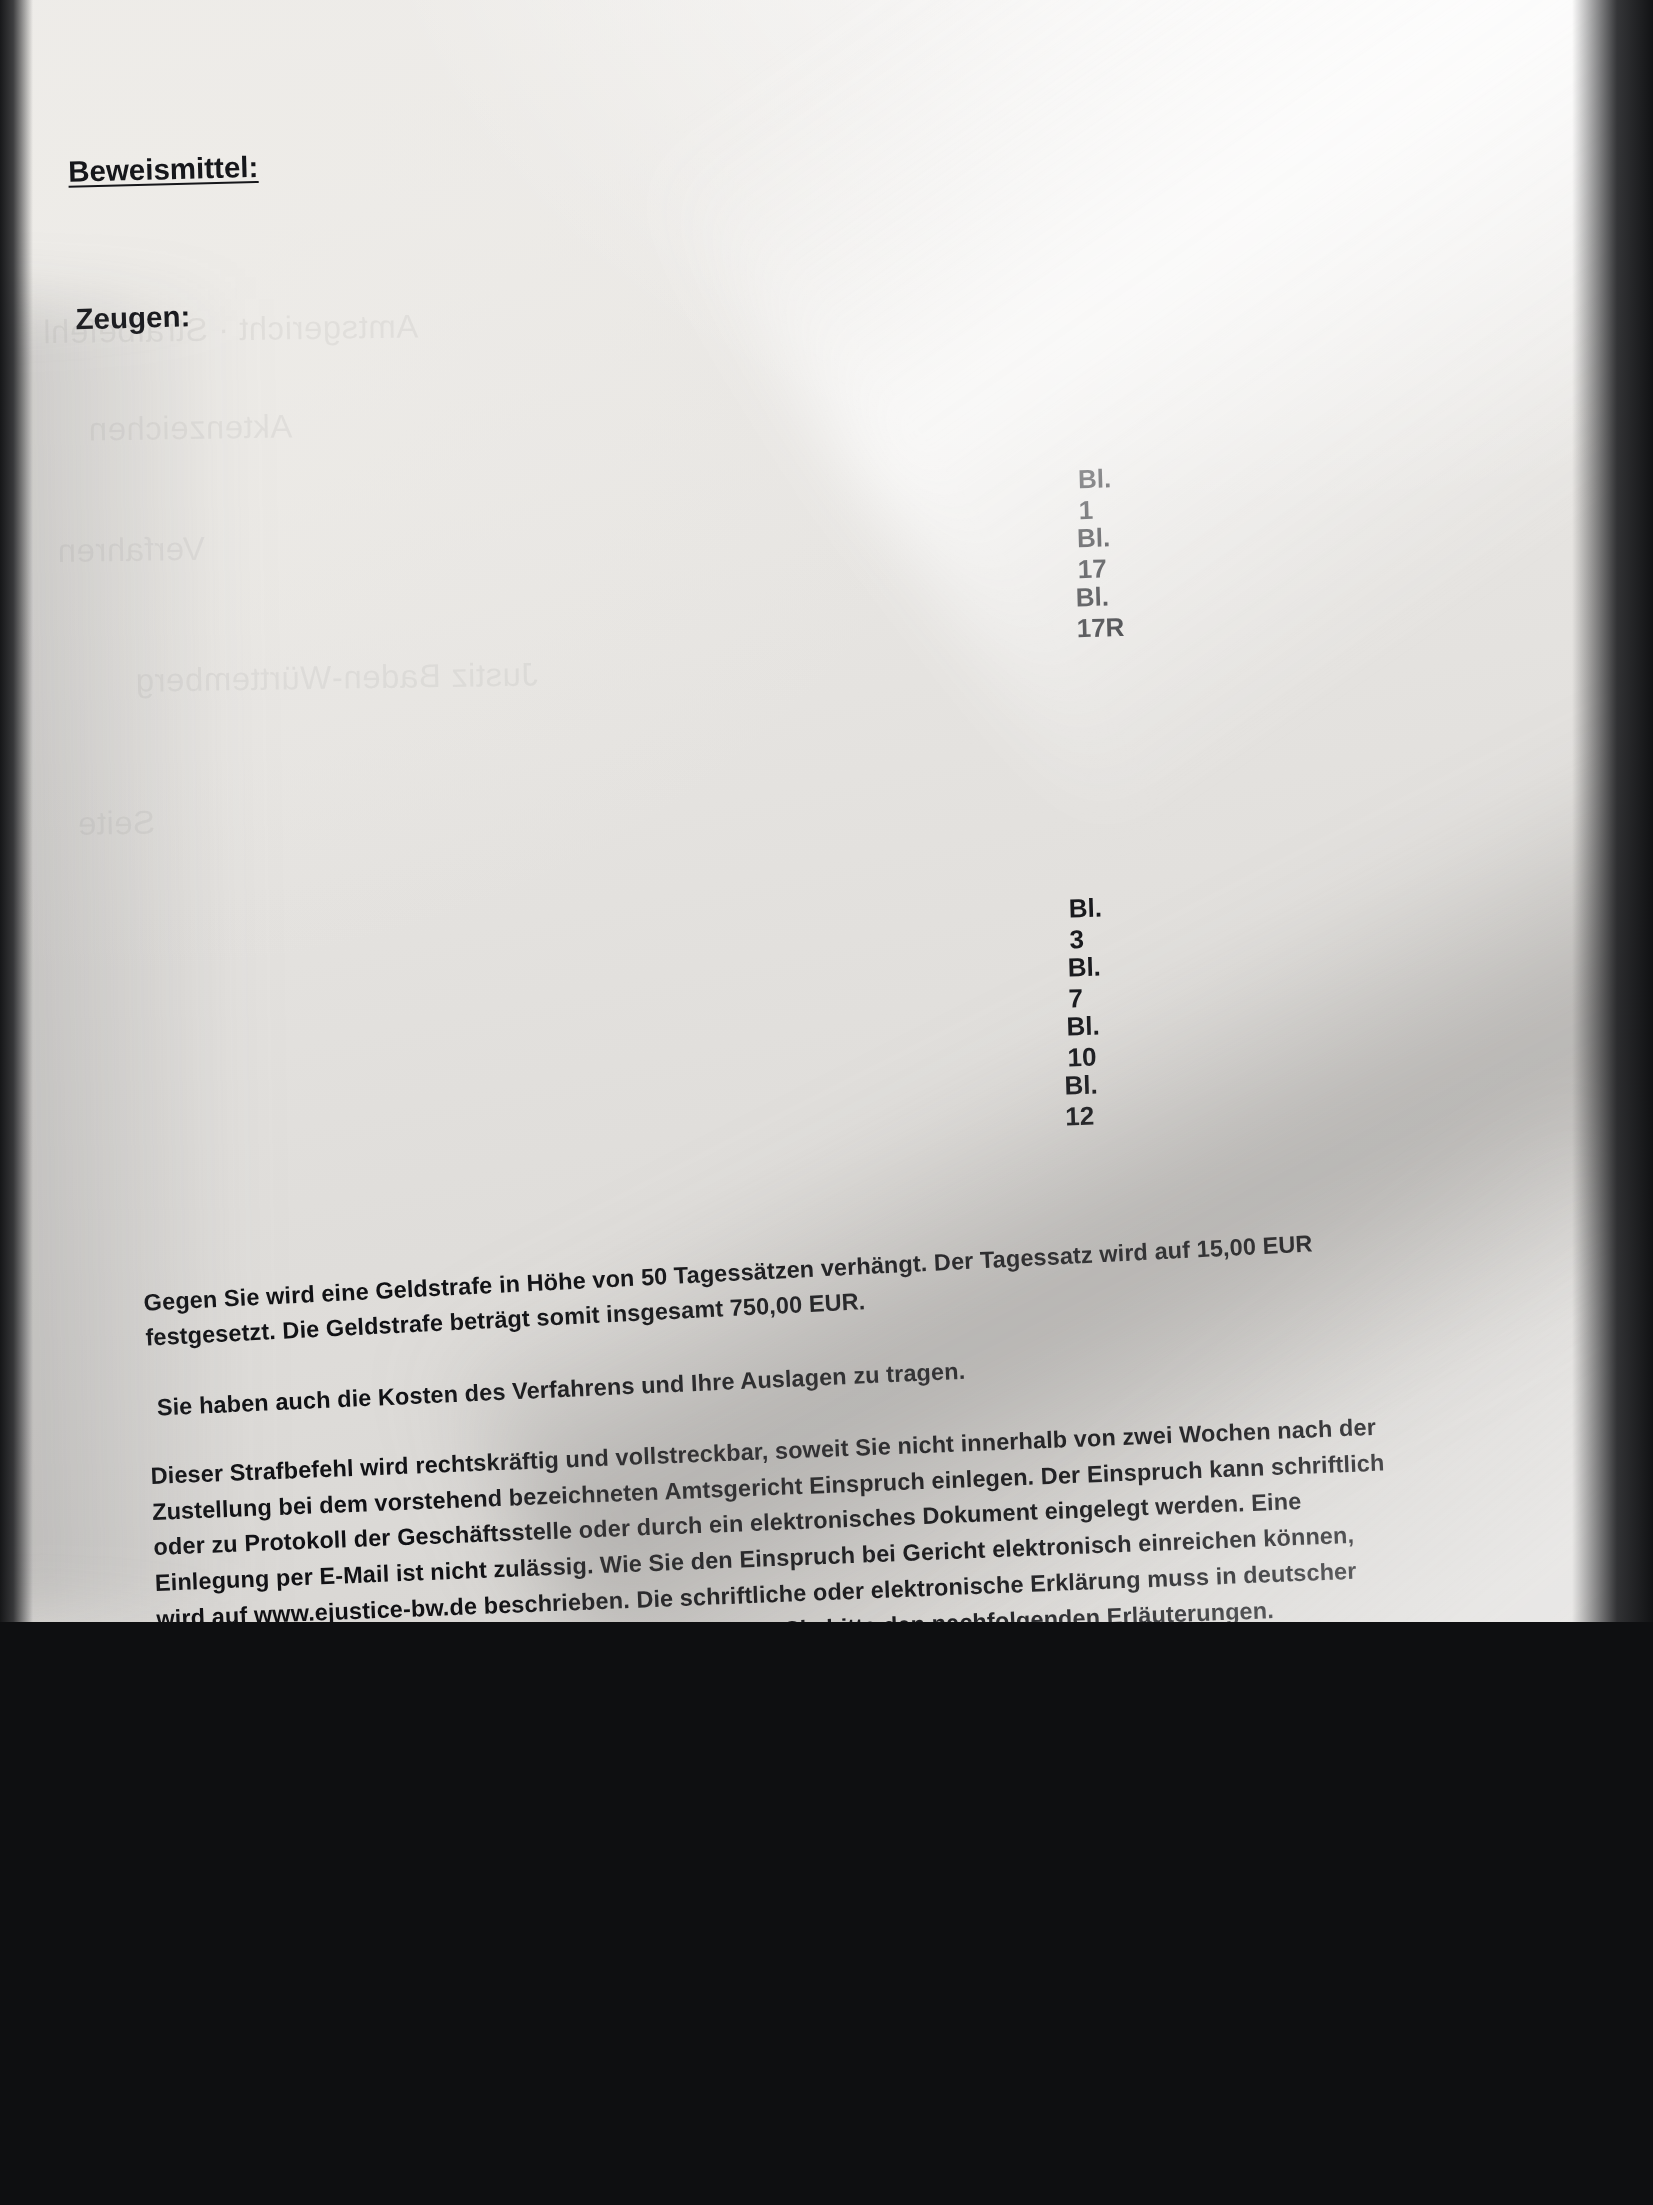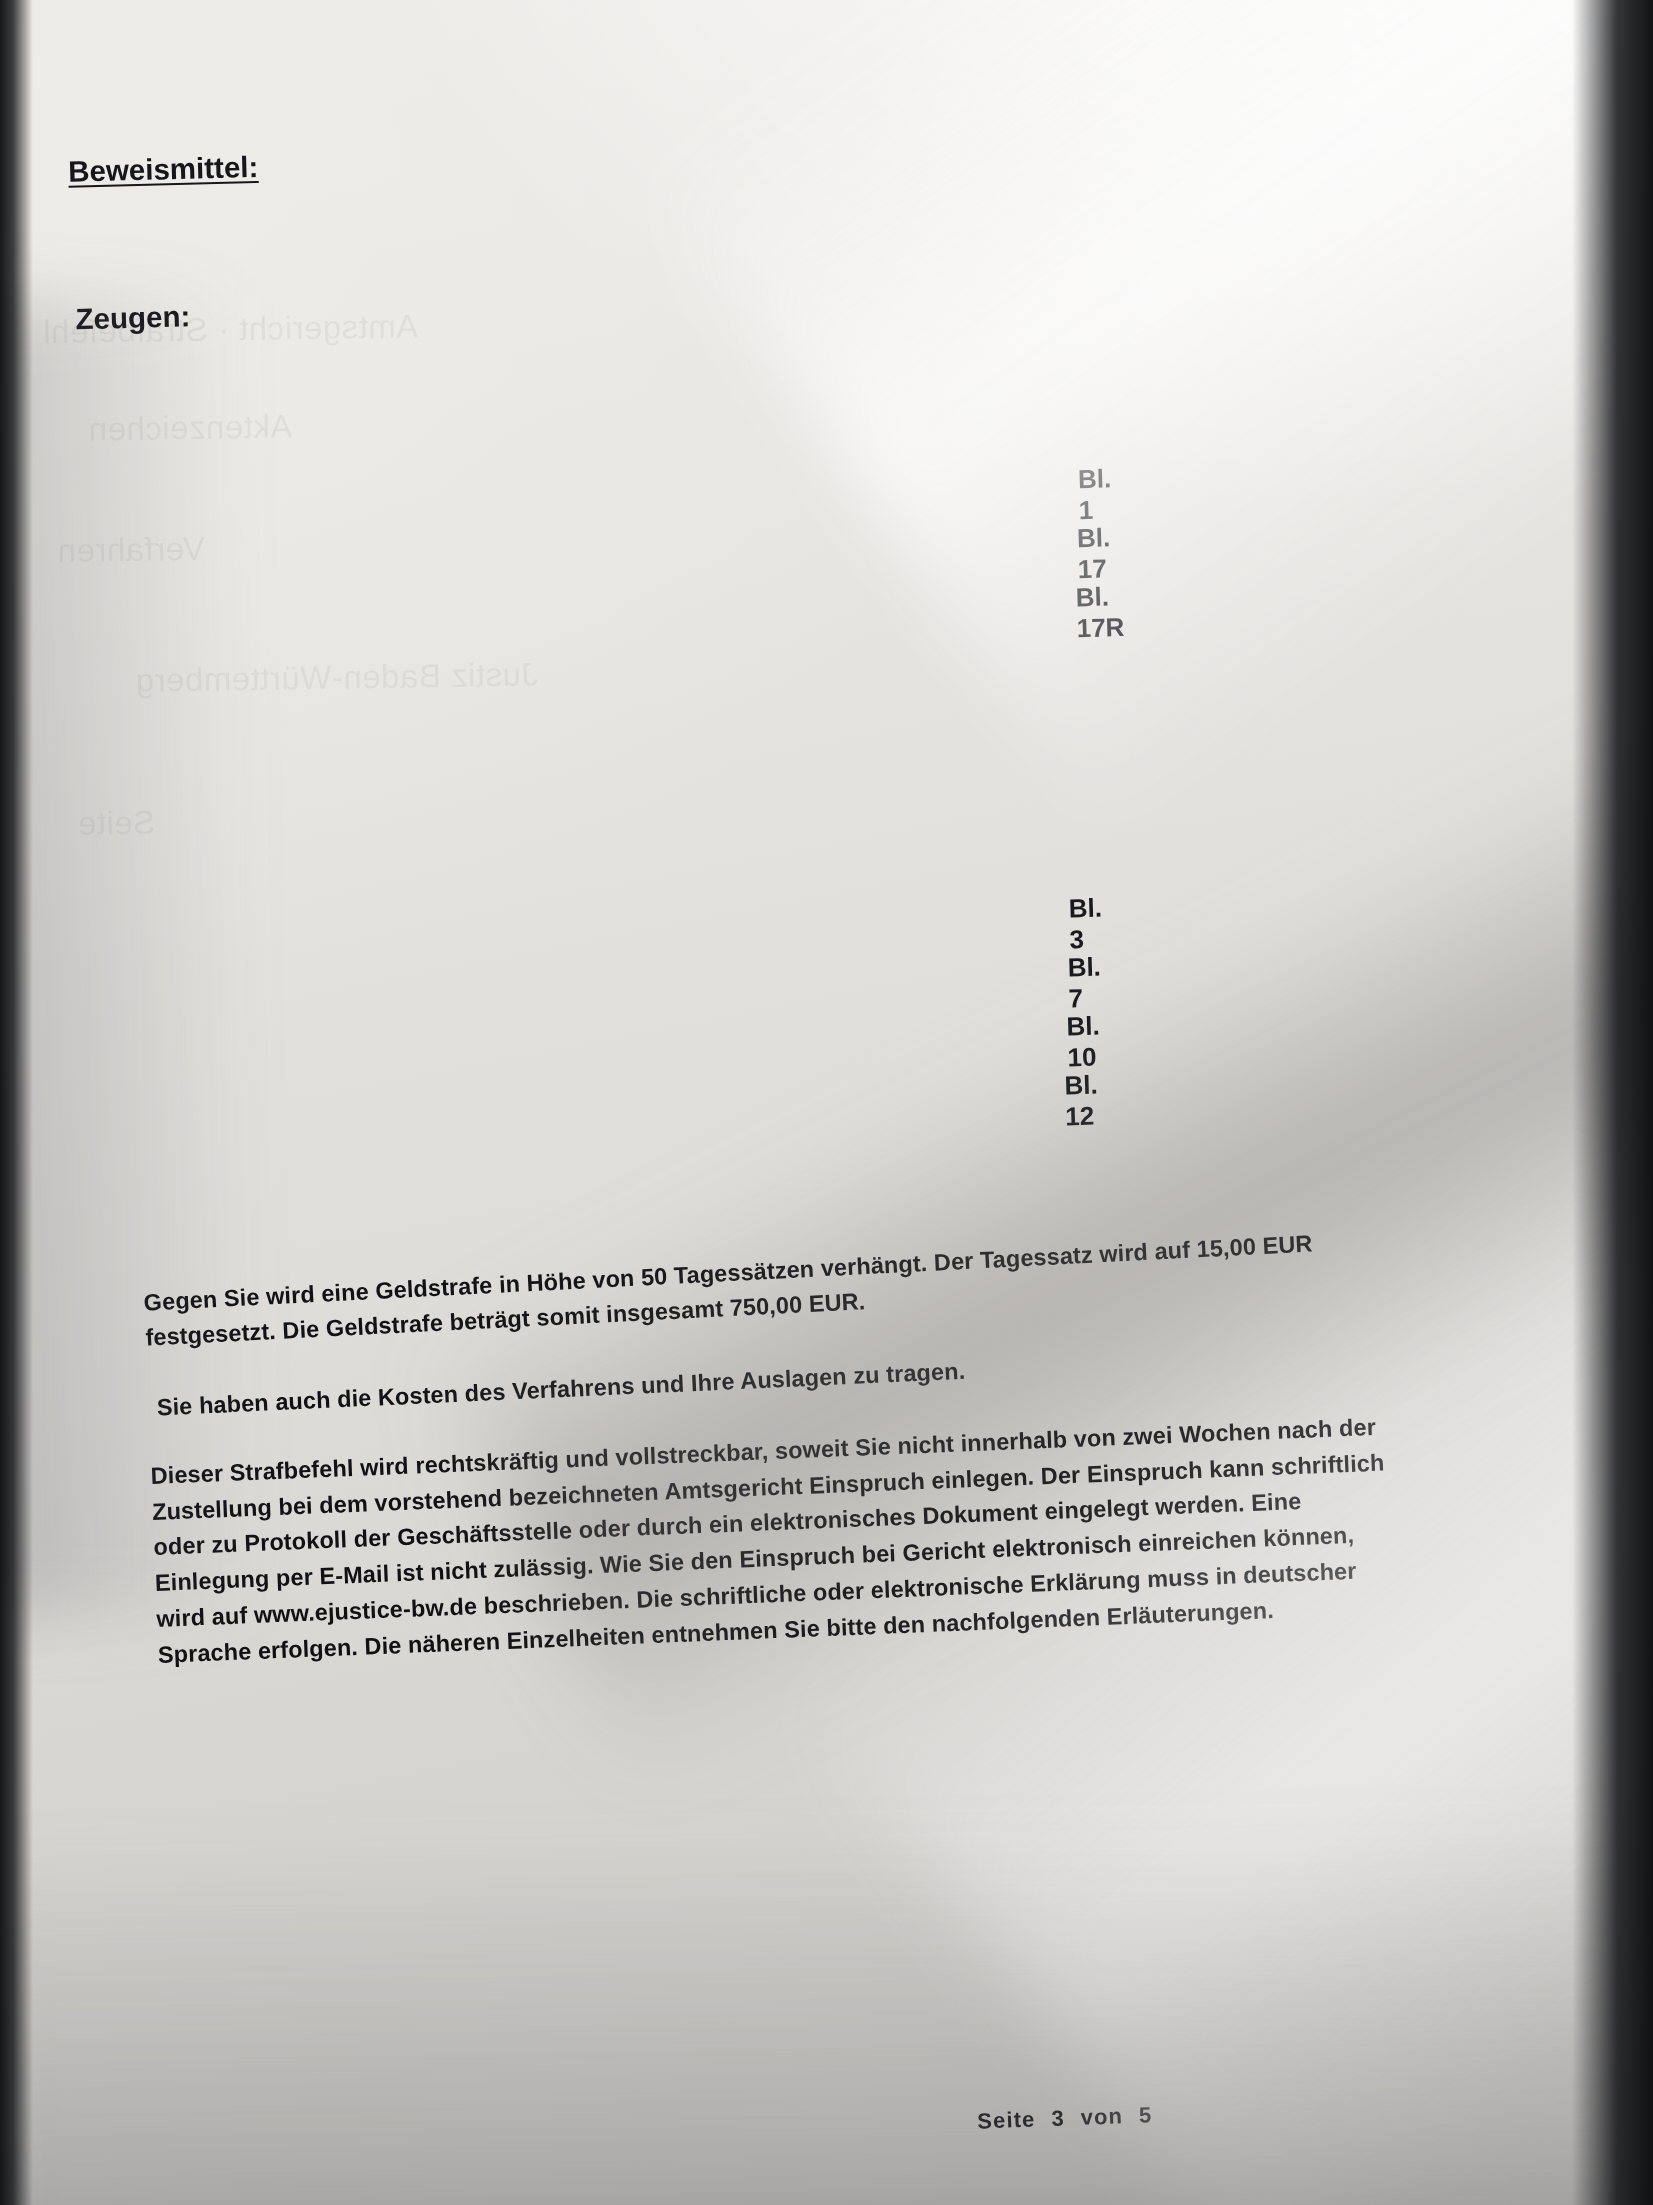--- a/index.html
+++ b/index.html
@@ -11,21 +11,21 @@
     width: 1654px;
     height: 2205px;
     overflow: hidden;
     font-family: "Liberation Sans", sans-serif;
   }
 
   
   #scene {
     position: relative;
     width: 1654px;
-    height: 2205px;
+    height: 1622px;
     overflow: hidden;
     background: #0f766e;
   }
 
   
   #backdrop {
     position: absolute;
     inset: 0;
     background:
       linear-gradient(105deg, #2a2c30 0%, #141518 18%, #0d0e10 40%, #17181b 70%, #27292d 100%);

